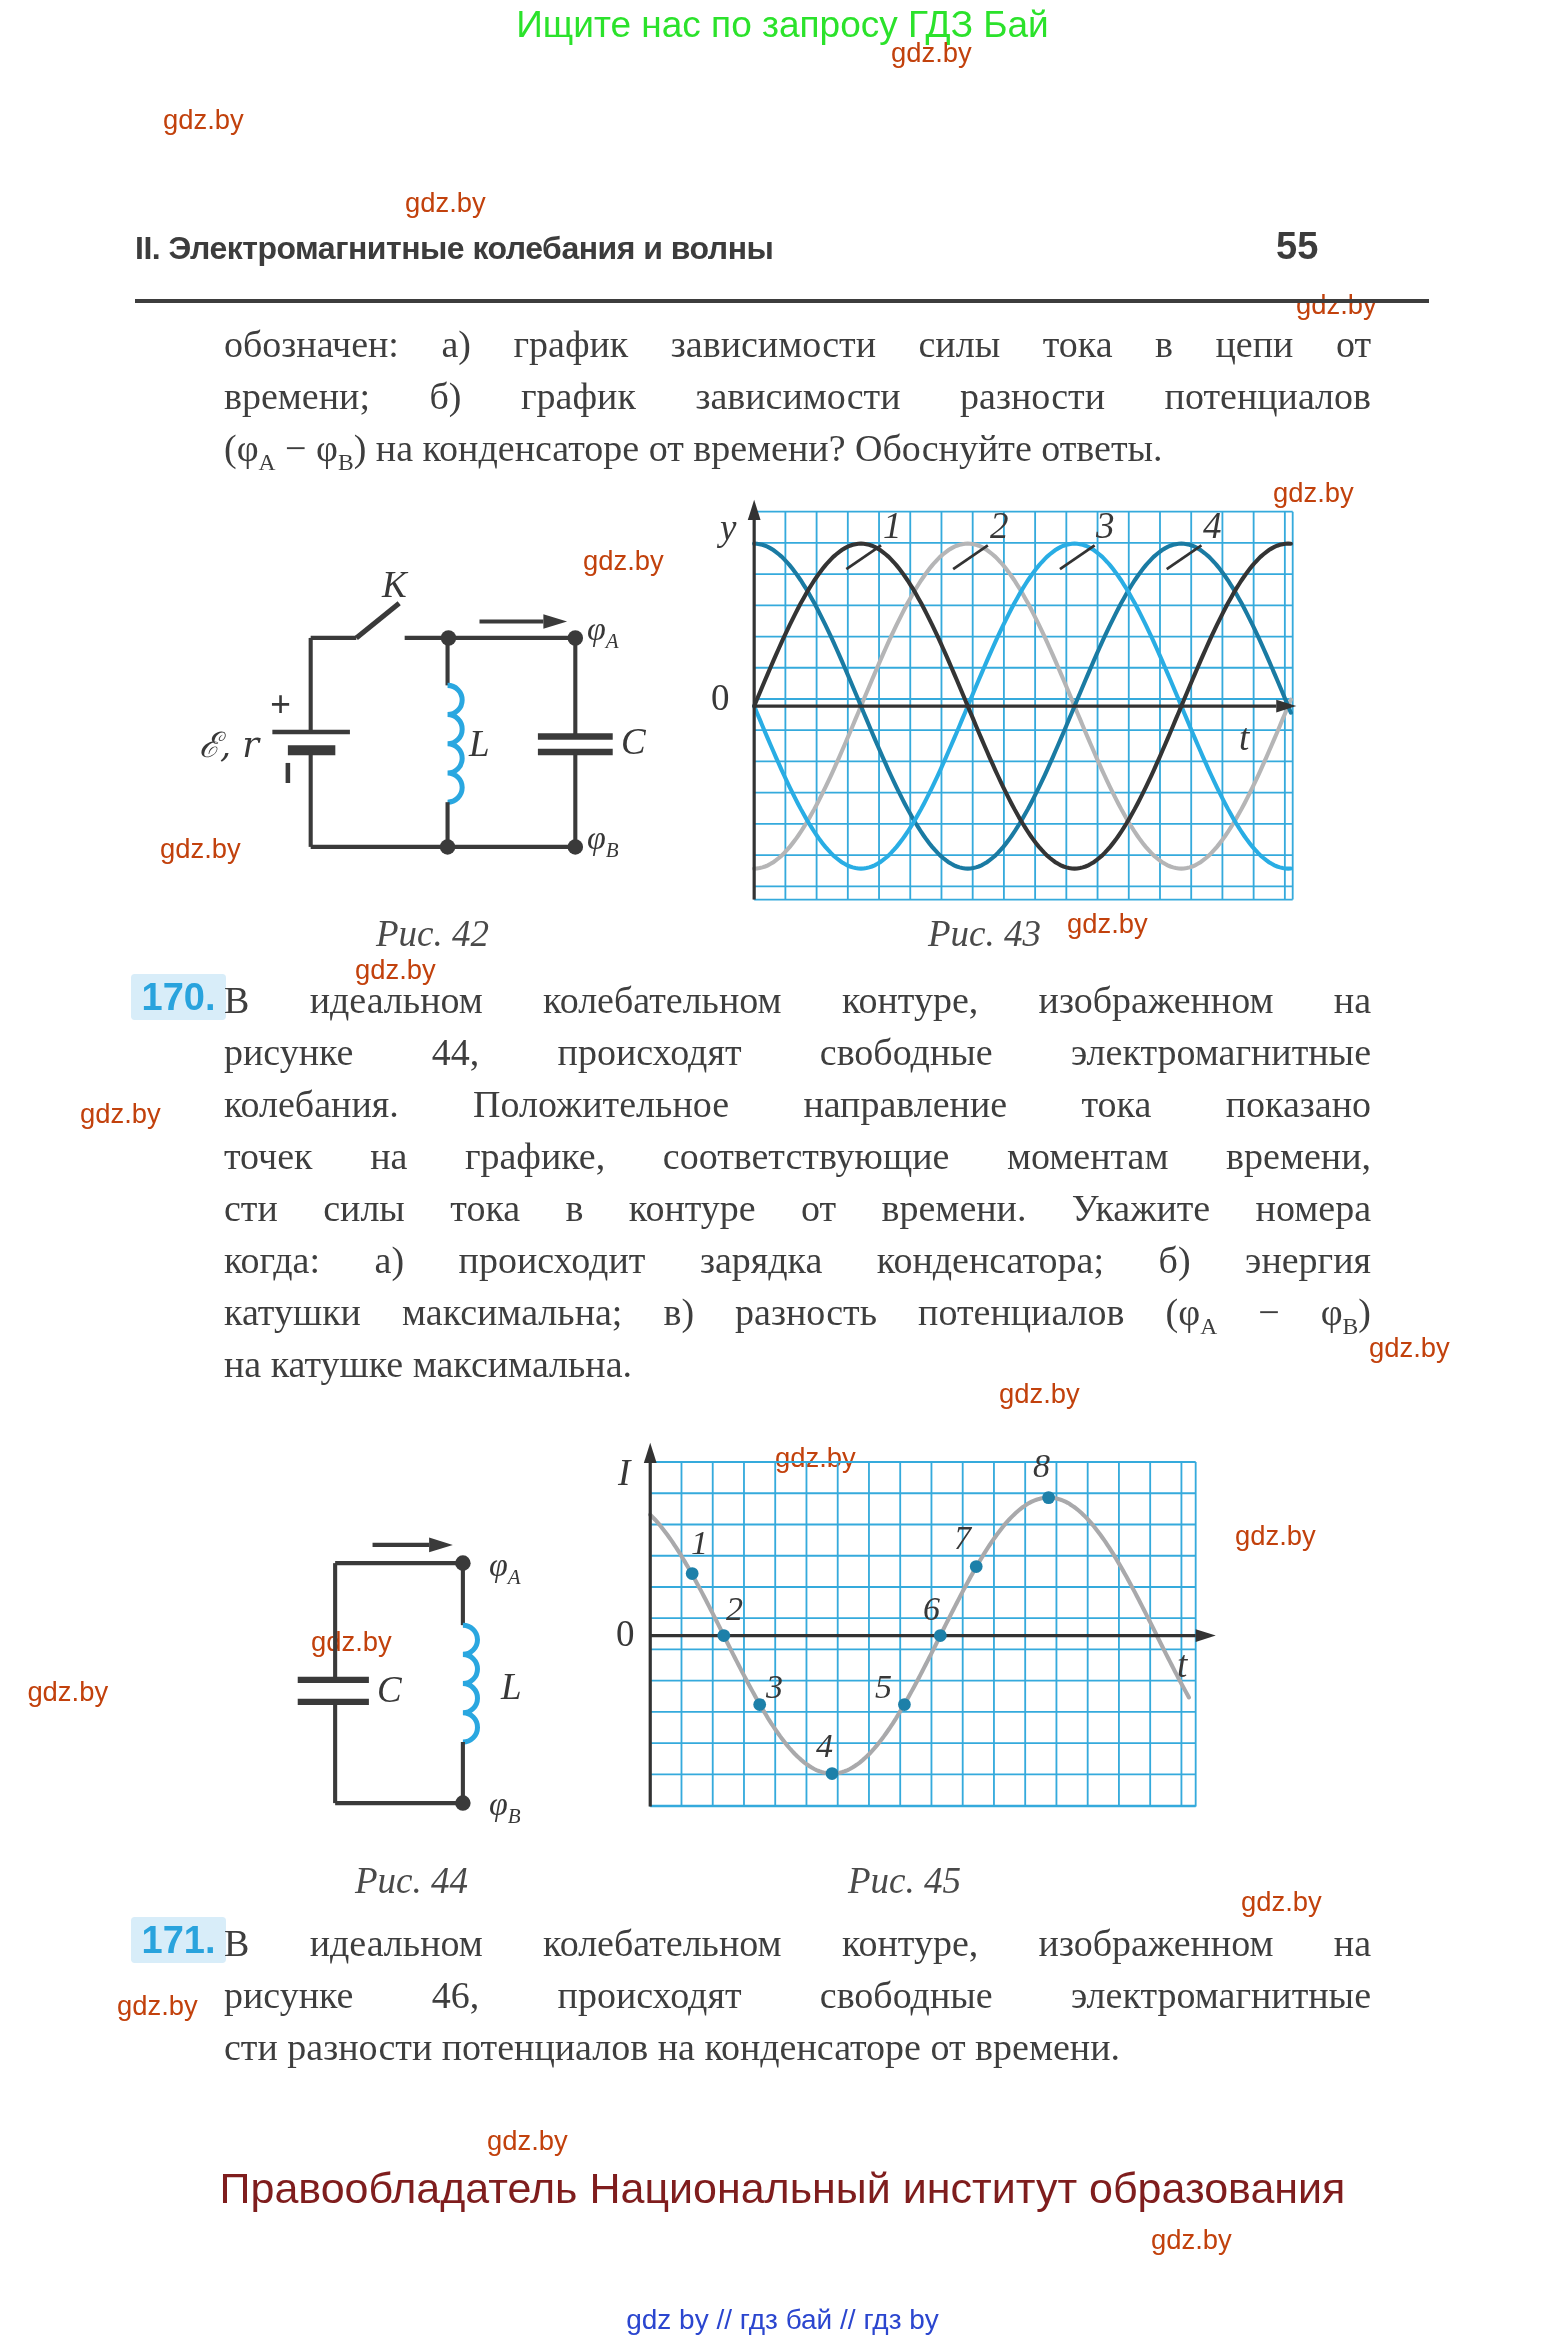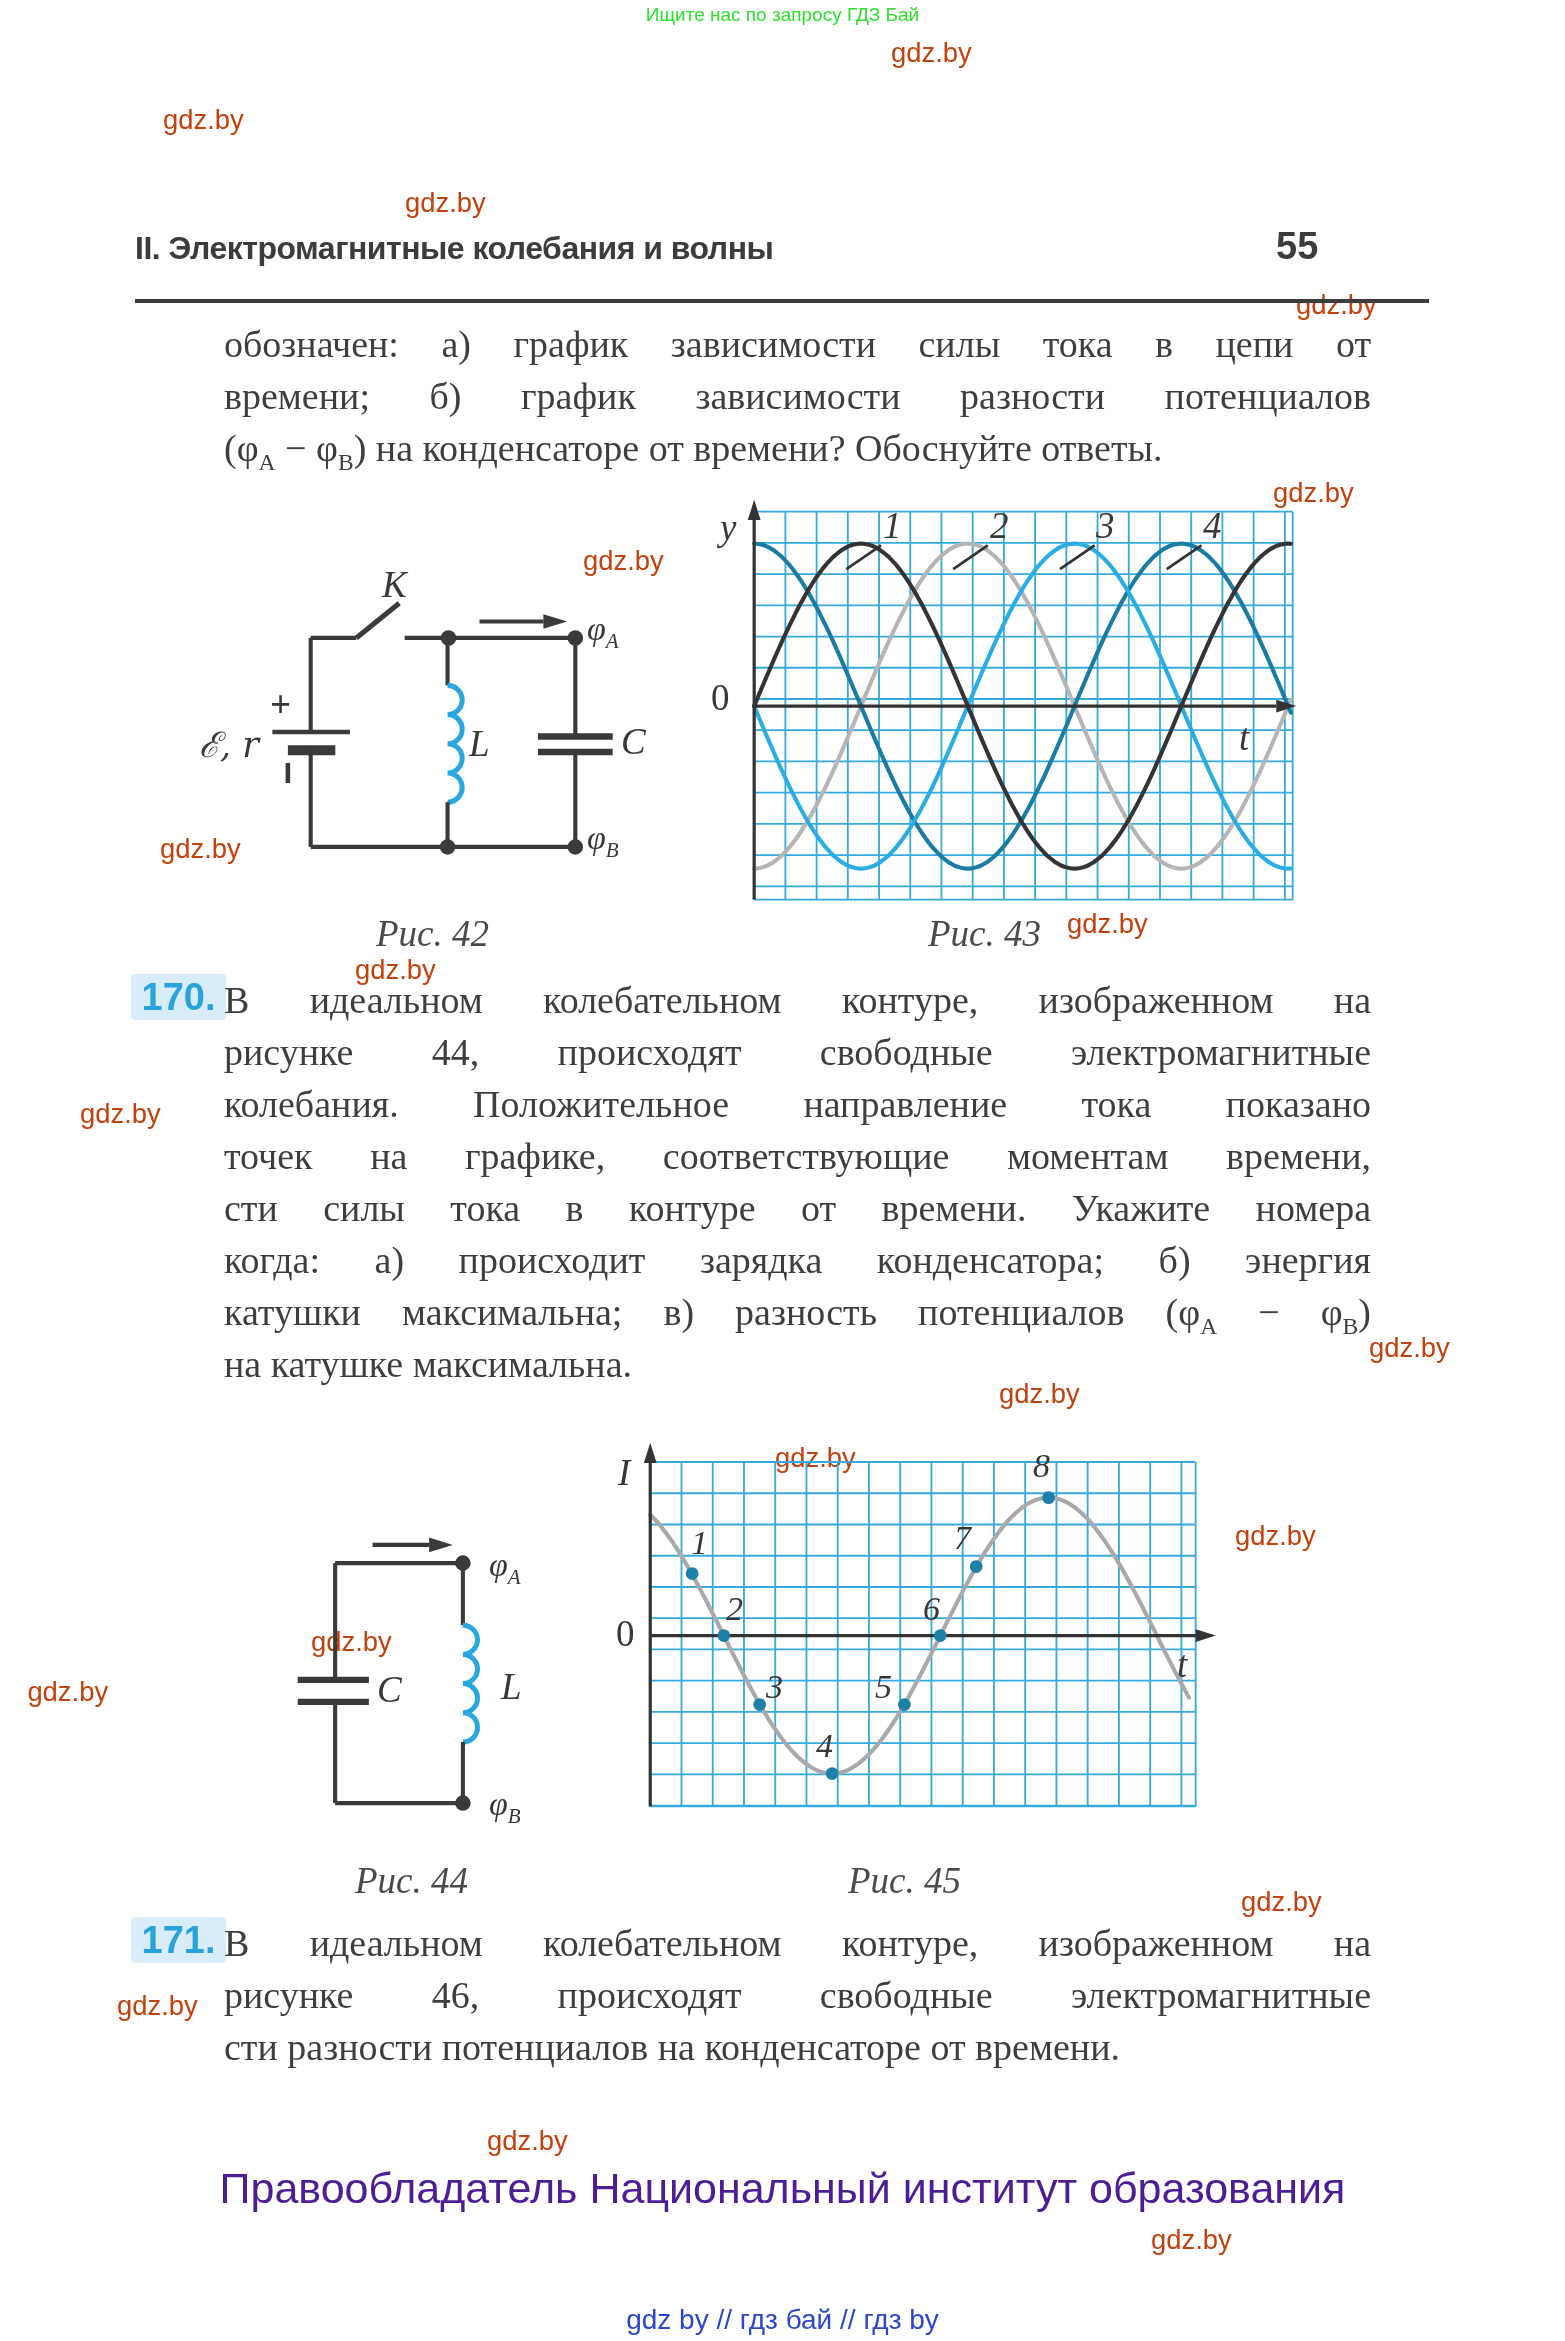--- a/index.html
+++ b/index.html
@@ -1,37 +1,37 @@
 <!DOCTYPE html>
 <html style="font-size:14.6px"><head>
 <meta charset="utf-8">
 <style>
   html,body{margin:0;padding:0;background:#e8e8e8;}
   #page{position:relative;width:1565px;height:2342px;background:#ffffff;overflow:hidden;
         font-family:"Liberation Serif",serif;color:#3d3d3d;}
   .wm{position:absolute;font-family:"Liberation Sans",sans-serif;font-size:27.4px;color:#c2410c;white-space:nowrap;}
   .banner{position:absolute;left:50%;transform:translateX(-50%);top:3.7px;
-          font-family:"Liberation Sans",sans-serif;font-size:19px;color:#2be22b;white-space:nowrap;}
+          font-family:"Liberation Sans",sans-serif;font-size:37px;color:#2be22b;white-space:nowrap;}
   .chapter{position:absolute;left:135px;top:230px;font-family:"Liberation Sans",sans-serif;
            font-size:32px;font-weight:700;color:#3c3c3c;letter-spacing:-0.5px;white-space:nowrap;}
   .pagenum{position:absolute;left:1276px;top:225px;font-family:"Liberation Sans",sans-serif;
            font-size:38px;font-weight:700;color:#3c3c3c;}
   .rule{position:absolute;left:135px;top:299px;width:1294px;height:3.7px;background:#3d3d3d;}
   .para{position:absolute;left:224px;width:1147px;font-size:38px;line-height:52px;color:#3e3e3e;}
   .pline{height:52px;text-align:justify;text-align-last:justify;white-space:nowrap;}
   .plast{height:52px;text-align:left;text-align-last:left;white-space:nowrap;}
   .probnum{position:absolute;left:131px;width:95px;font-family:"Liberation Sans",sans-serif;
            font-size:38px;font-weight:700;color:#29a3dd;background:#d8edf9;border-radius:3.7px;
            text-align:center;height:46px;line-height:46px;}
   sub{font-size:62%;}
   .figlabel{position:absolute;font-style:italic;font-size:37px;color:#383838;white-space:nowrap;}
   .figlabel-up{position:absolute;font-size:37px;color:#383838;white-space:nowrap;}
   .caption{position:absolute;width:183px;text-align:center;font-style:italic;font-size:37px;color:#4a4a4a;white-space:nowrap;}
   .pink{position:absolute;left:50%;transform:translateX(-50%);top:2164px;
-        font-family:"Liberation Sans",sans-serif;font-size:43px;color:#4c1d95;white-space:nowrap;}
+        font-family:"Liberation Sans",sans-serif;font-size:43px;color:#7f1d1d;white-space:nowrap;}
   .links{position:absolute;left:50%;transform:translateX(-50%);top:2304px;
          font-family:"Liberation Sans",sans-serif;font-size:28px;color:#2b46cf;white-space:nowrap;}
   svg{position:absolute;overflow:visible;}
 </style>
 </head>
 <body>
 
 <div id="page">
 
   <div class="banner">Ищите нас по запросу ГДЗ Бай</div>

